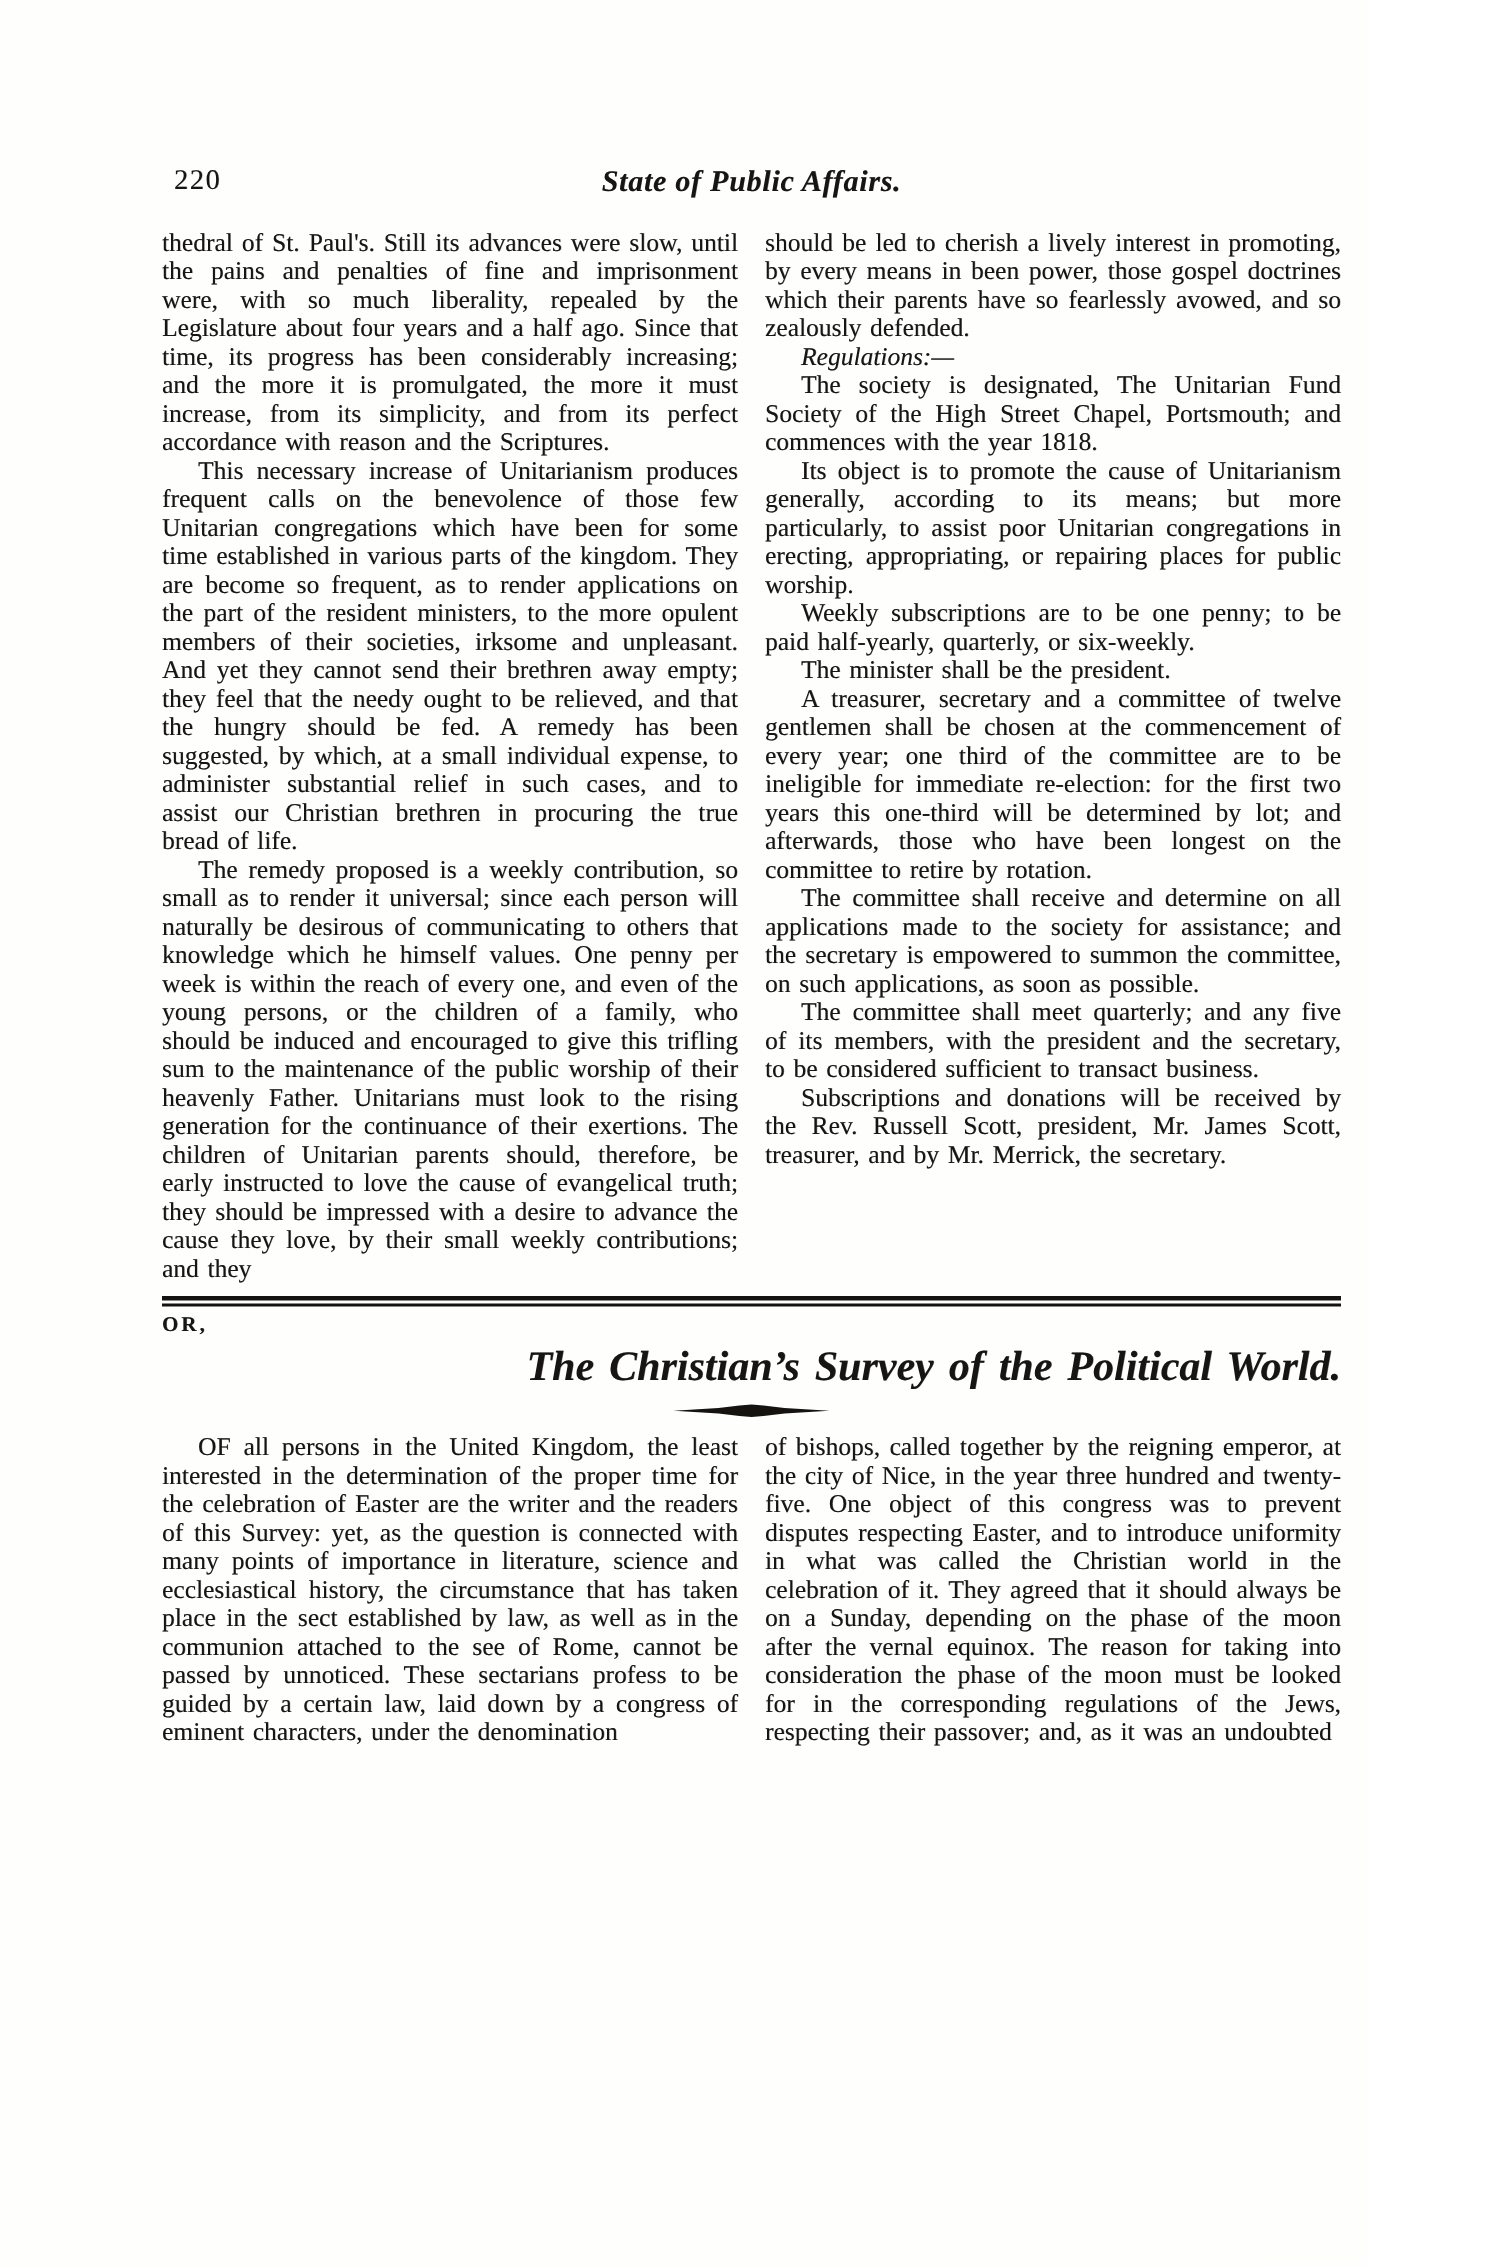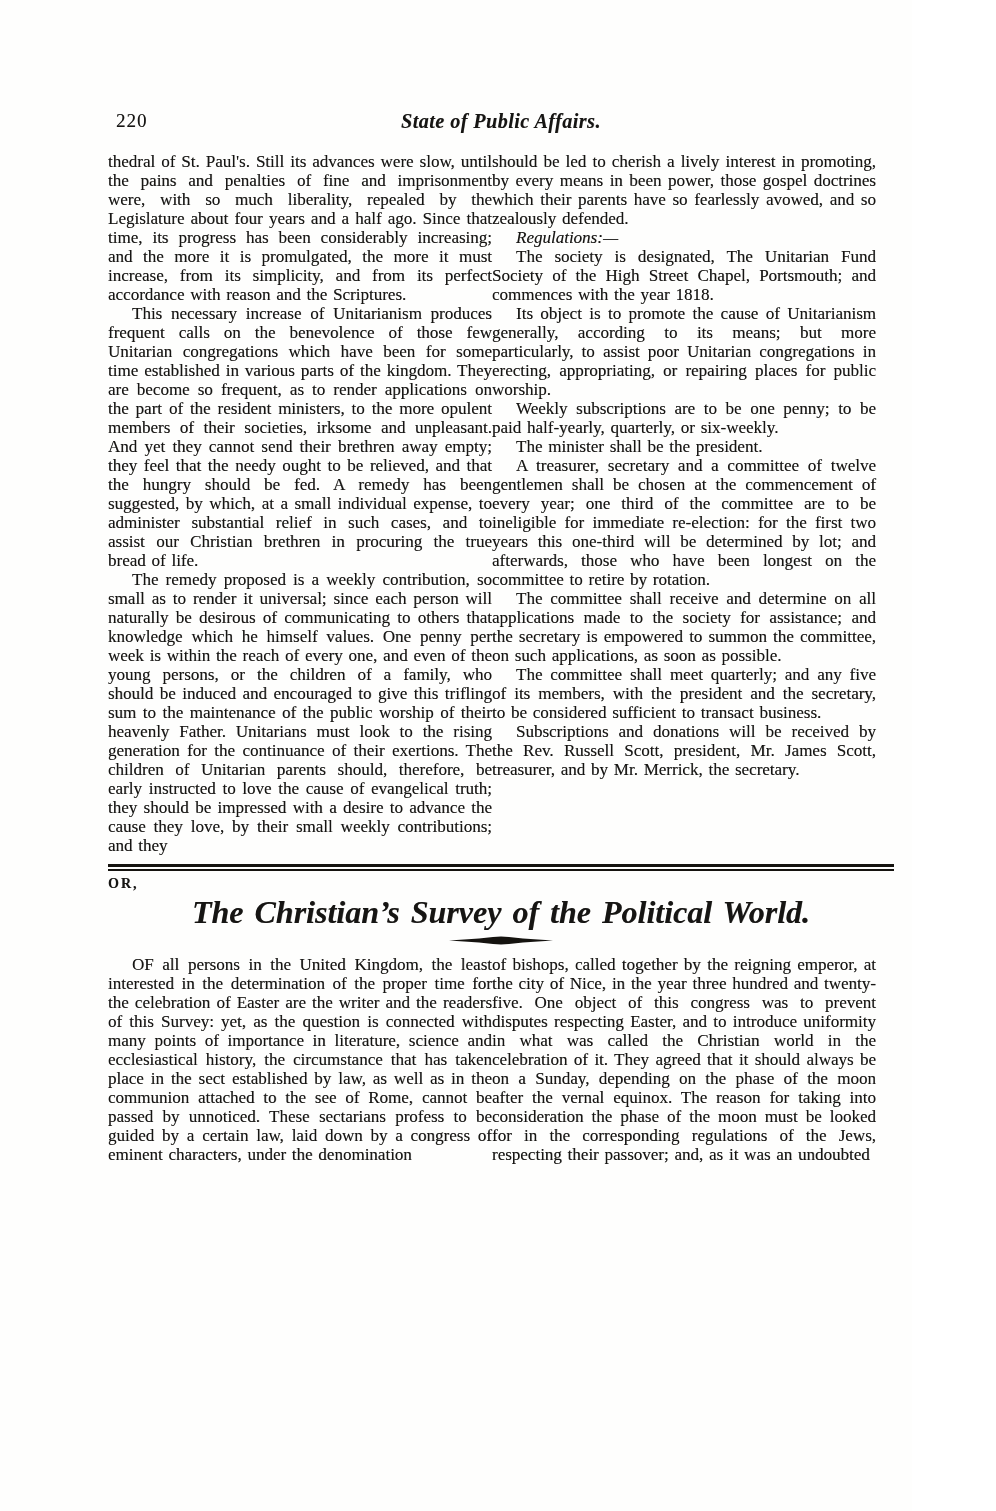--- a/index.html
+++ b/index.html
@@ -36,20 +36,21 @@
   }
   .running-title {
     text-align: center;
     font-size: 20px;
     font-weight: bold;
     font-style: italic;
     letter-spacing: 0.5px;
   }
   .columns {
     display: flex;
+    gap: 18px;
     margin-top: 16px;
   }
   .col {
     width: 384px;
     text-align: justify;
     font-size: 17px;
     line-height: 19px;
     word-spacing: 1.5px;
   }
   .para {
@@ -76,22 +77,22 @@
   }
   .section-or {
     margin-top: 5px;
     text-align: left;
     font-size: 14px;
     font-weight: bold;
     letter-spacing: 2px;
   }
   .section-subtitle {
     margin-top: 3px;
-    text-align: center;
-    font-size: 32px;
+    text-align: right;
+    font-size: 28px;
     font-weight: bold;
     font-style: italic;
     line-height: 34px;
     word-spacing: 3px;
   }
   .swelled-rule {
     margin: 7px auto 10px auto;
     display: block;
     width: 104px;
     height: 9px;

